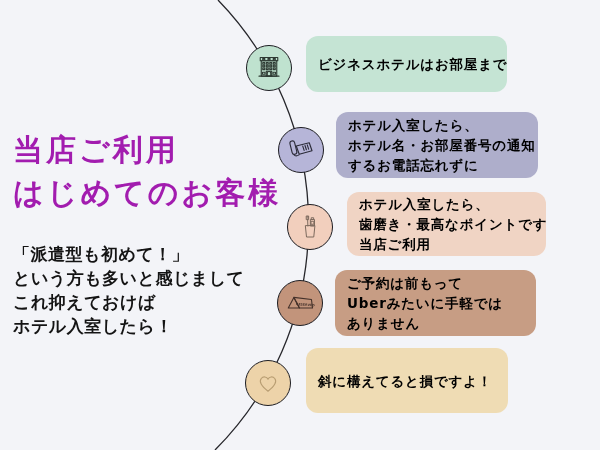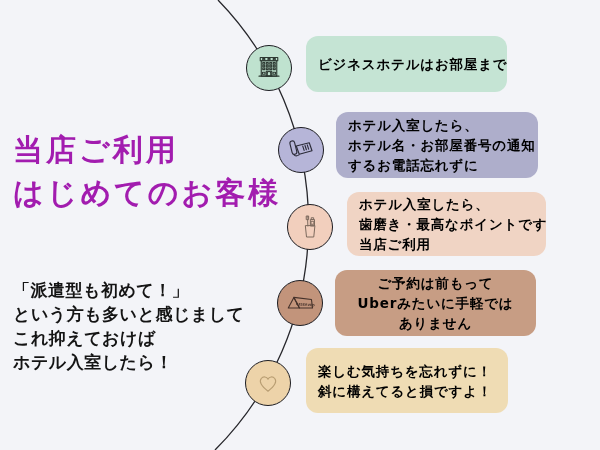--- a/index.html
+++ b/index.html
@@ -29,39 +29,39 @@
   .n5{left:245px;top:360px;}
   .bubble{
     position:absolute;border-radius:12px;box-sizing:border-box;
     display:flex;flex-direction:column;justify-content:center;
     padding:2px 12px;font-size:13.5px;letter-spacing:0.8px;line-height:20px;
     white-space:nowrap;
   }
   .b1{left:306px;top:36px;width:201px;height:56px;}
   .b2{left:336px;top:112px;width:202px;height:66px;}
   .b3{left:347px;top:192px;width:199px;height:64px;}
-  .b4{left:335px;top:270px;width:201px;height:66px;align-items:center;}
+  .b4{left:335px;top:270px;width:201px;height:66px;}
   .b5{left:306px;top:348px;width:202px;height:65px;}
   .node svg{display:block;}
 </style>
 </head>
 <body>
 
 <div class="stage" style="background-color: rgb(243, 244, 248);">
 
   <svg class="curve" viewBox="0 0 600 450">
     <path d="M 218 0 A 321 321 0 0 1 215 450" fill="none" stroke-width="1.3" stroke="#26262b"></path>
   </svg>
 
   <div class="title" style="color: #a21caf;">
     <div>当店ご利用</div>
     <div>はじめてのお客様</div>
   </div>
 
-  <div class="subtitle" style="color: rgb(20, 20, 20); margin-top: 36px;">
+  <div class="subtitle" style="color: rgb(20, 20, 20);">
     <div>「派遣型も初めて！」</div>
     <div>という方も多いと感じまして</div>
     <div>これ抑えておけば</div>
     <div>ホテル入室したら！</div>
   </div>
 
   <div class="node n1" style="background-color: rgb(191, 226, 207);">
     <svg width="30" height="30" viewBox="0 0 24 24">
       <g fill="none" stroke="#2e3a33" stroke-width="0.9" stroke-linejoin="round" stroke-linecap="round">
         <rect x="5" y="3.6" width="14" height="2.6"></rect>
@@ -150,17 +150,16 @@
     <div>当店ご利用</div>
   </div>
 
   <div class="bubble b4" style="background-color: rgb(199, 157, 132);">
     <div>ご予約は前もって</div>
     <div>Uberみたいに手軽では</div>
     <div>ありません</div>
   </div>
 
   <div class="bubble b5" style="background-color: rgb(239, 220, 180);">
-    <div>楽しむ気持ちを忘れずに！</div>
     <div>斜に構えてると損ですよ！</div>
   </div>
 
 </div>
 
 </body></html>

